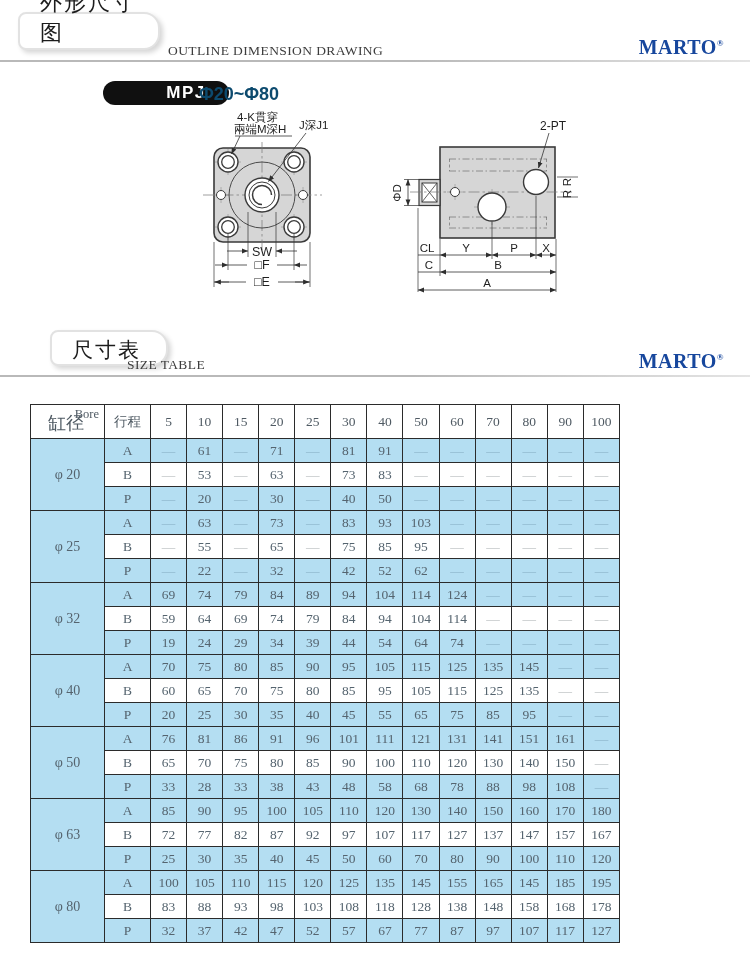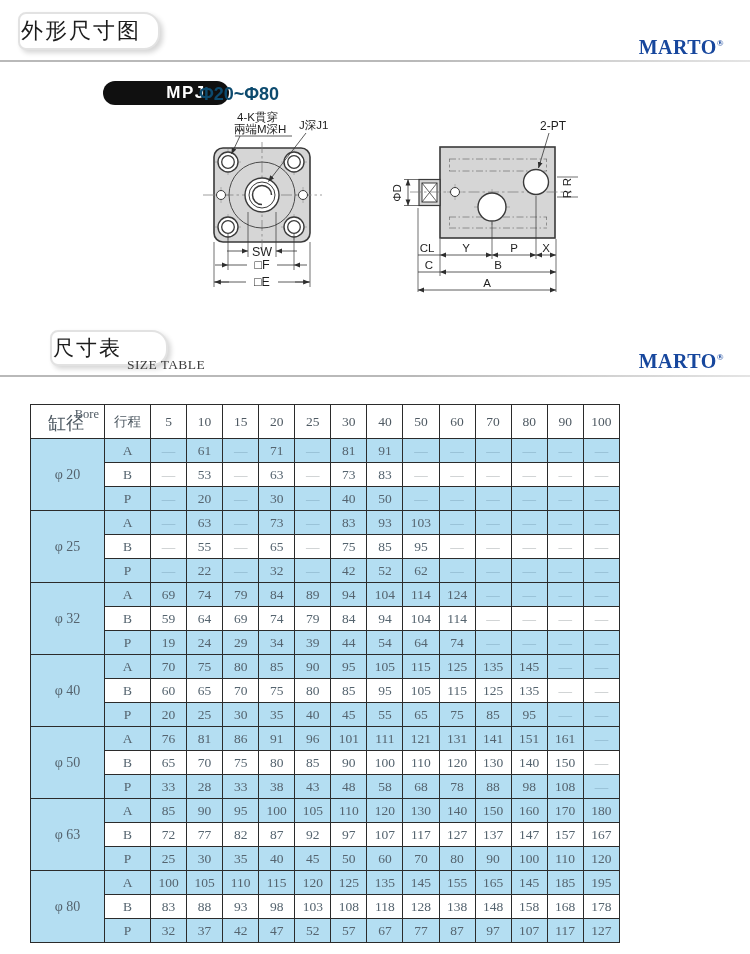--- a/index.html
+++ b/index.html
@@ -1,21 +1,21 @@
 <!DOCTYPE html>
 <html><head>
 <meta charset="utf-8">
 <style>
   html,body{margin:0;padding:0;background:#fff;}
   .sheet{position:relative;width:750px;height:954px;background:#ffffff;overflow:hidden;
          font-family:"Liberation Sans",sans-serif;}
   
   .tab{position:absolute;background:#fff;border:2px solid #e2e2e2;
        border-radius:8px 16px 16px 8px;box-shadow:3px 3px 5px rgba(0,0,0,.16);
-       display:flex;align-items:center;padding-left:1px;
+       display:flex;align-items:flex-end;padding-left:20px;
        font-family:"Liberation Serif",serif;color:#1c1c1c;box-sizing:border-box;}
   .tab1{left:18px;top:12px;width:142px;height:38px;font-size:22px;letter-spacing:2px;}
   .tab2{left:18px;top:330px;width:118px;height:36px;font-size:21px;letter-spacing:2px;margin-left:32px;}
   .sub{position:absolute;font-family:"Liberation Serif",serif;color:#3c3c3c;
        font-size:13.5px;letter-spacing:.4px;white-space:nowrap;}
   .sub1{left:168px;top:43px;}
   .sub2{left:127px;top:357px;}
   .brand{position:absolute;font-family:"Liberation Serif",serif;font-weight:bold;
          color:#17479d;font-size:20px;letter-spacing:.5px;}
   .brand sup{font-size:9px;}
@@ -51,20 +51,21 @@
   .size-table tr.white td.dash{color:#b9bdbf;}
 </style>
 </head>
 <body>
 
 <div class="sheet">
 
   <div class="tab tab1">
     <span>外形尺寸图</span>
   </div>
+  <div class="sub sub1">OUTLINE DIMENSION DRAWING</div>
   <div class="brand brand1"><span>MARTO</span><sup>®</sup></div>
   <div class="rule rule1"></div>
 
   <div class="badge">MPJ</div>
   <div class="range">Φ20~Φ80</div>
 
   <svg class="drawing" viewBox="0 0 750 215">
     <defs>
       <marker id="arr" viewBox="0 0 10 10" refX="9.5" refY="5" markerWidth="8" markerHeight="8" orient="auto-start-reverse">
         <path d="M0,1.2 L10,5 L0,8.8 Z" fill="#2e2e2e"></path>

